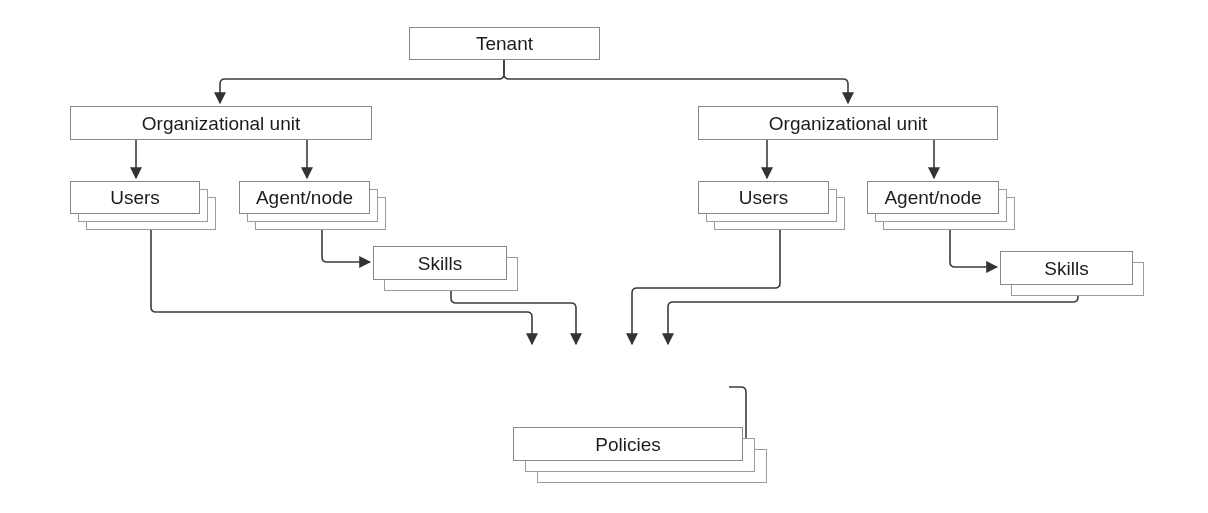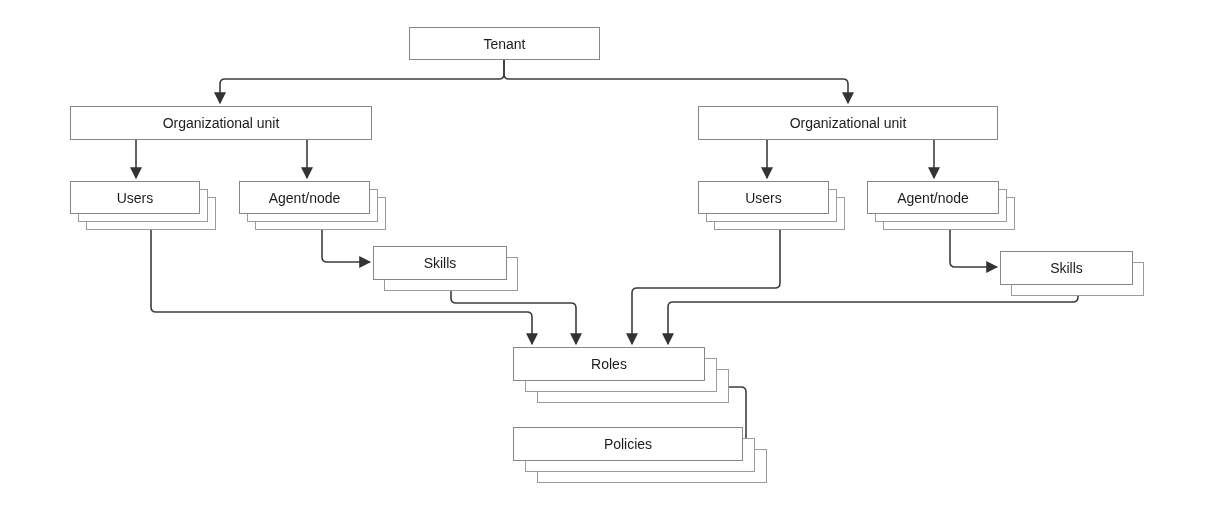--- a/index.html
+++ b/index.html
@@ -27,21 +27,21 @@
   }
   .s1{transform:translate(var(--dx,8px),var(--dy,8px));}
   .s2{transform:translate(calc(var(--dx,8px)*2),calc(var(--dy,8px)*2));}
   .front{
     border-color:#878787;
     display:flex;
     align-items:center;
     justify-content:center;
   }
   .lbl{
-    font-size:14px;
+    font-size:19px;
     line-height:1;
     color:#1c1c1c;
     white-space:nowrap;
   }
 </style>
 </head>
 <body>
 
 <div class="canvas">
 
@@ -125,27 +125,20 @@
     </div>
   </div>
 
   <div class="node" style="left:1000px;top:251px;width:133px;height:34px;--dx:11px;--dy:11px">
     <div class="layer s1"></div>
     <div class="layer front">
       <span class="lbl">Skills</span>
     </div>
   </div>
 
-  <div class="node" style="left:513px;top:347px;width:192px;height:34px;--dx:12px;--dy:11px">
-    <div class="layer s2"></div>
-    <div class="layer s1"></div>
-    <div class="layer front">
-      <span class="lbl">Roles</span>
-    </div>
-  </div>
 
   <div class="node" style="left:513px;top:427px;width:230px;height:34px;--dx:12px;--dy:11px">
     <div class="layer s2"></div>
     <div class="layer s1"></div>
     <div class="layer front">
       <span class="lbl">Policies</span>
     </div>
   </div>
 
 </div>

